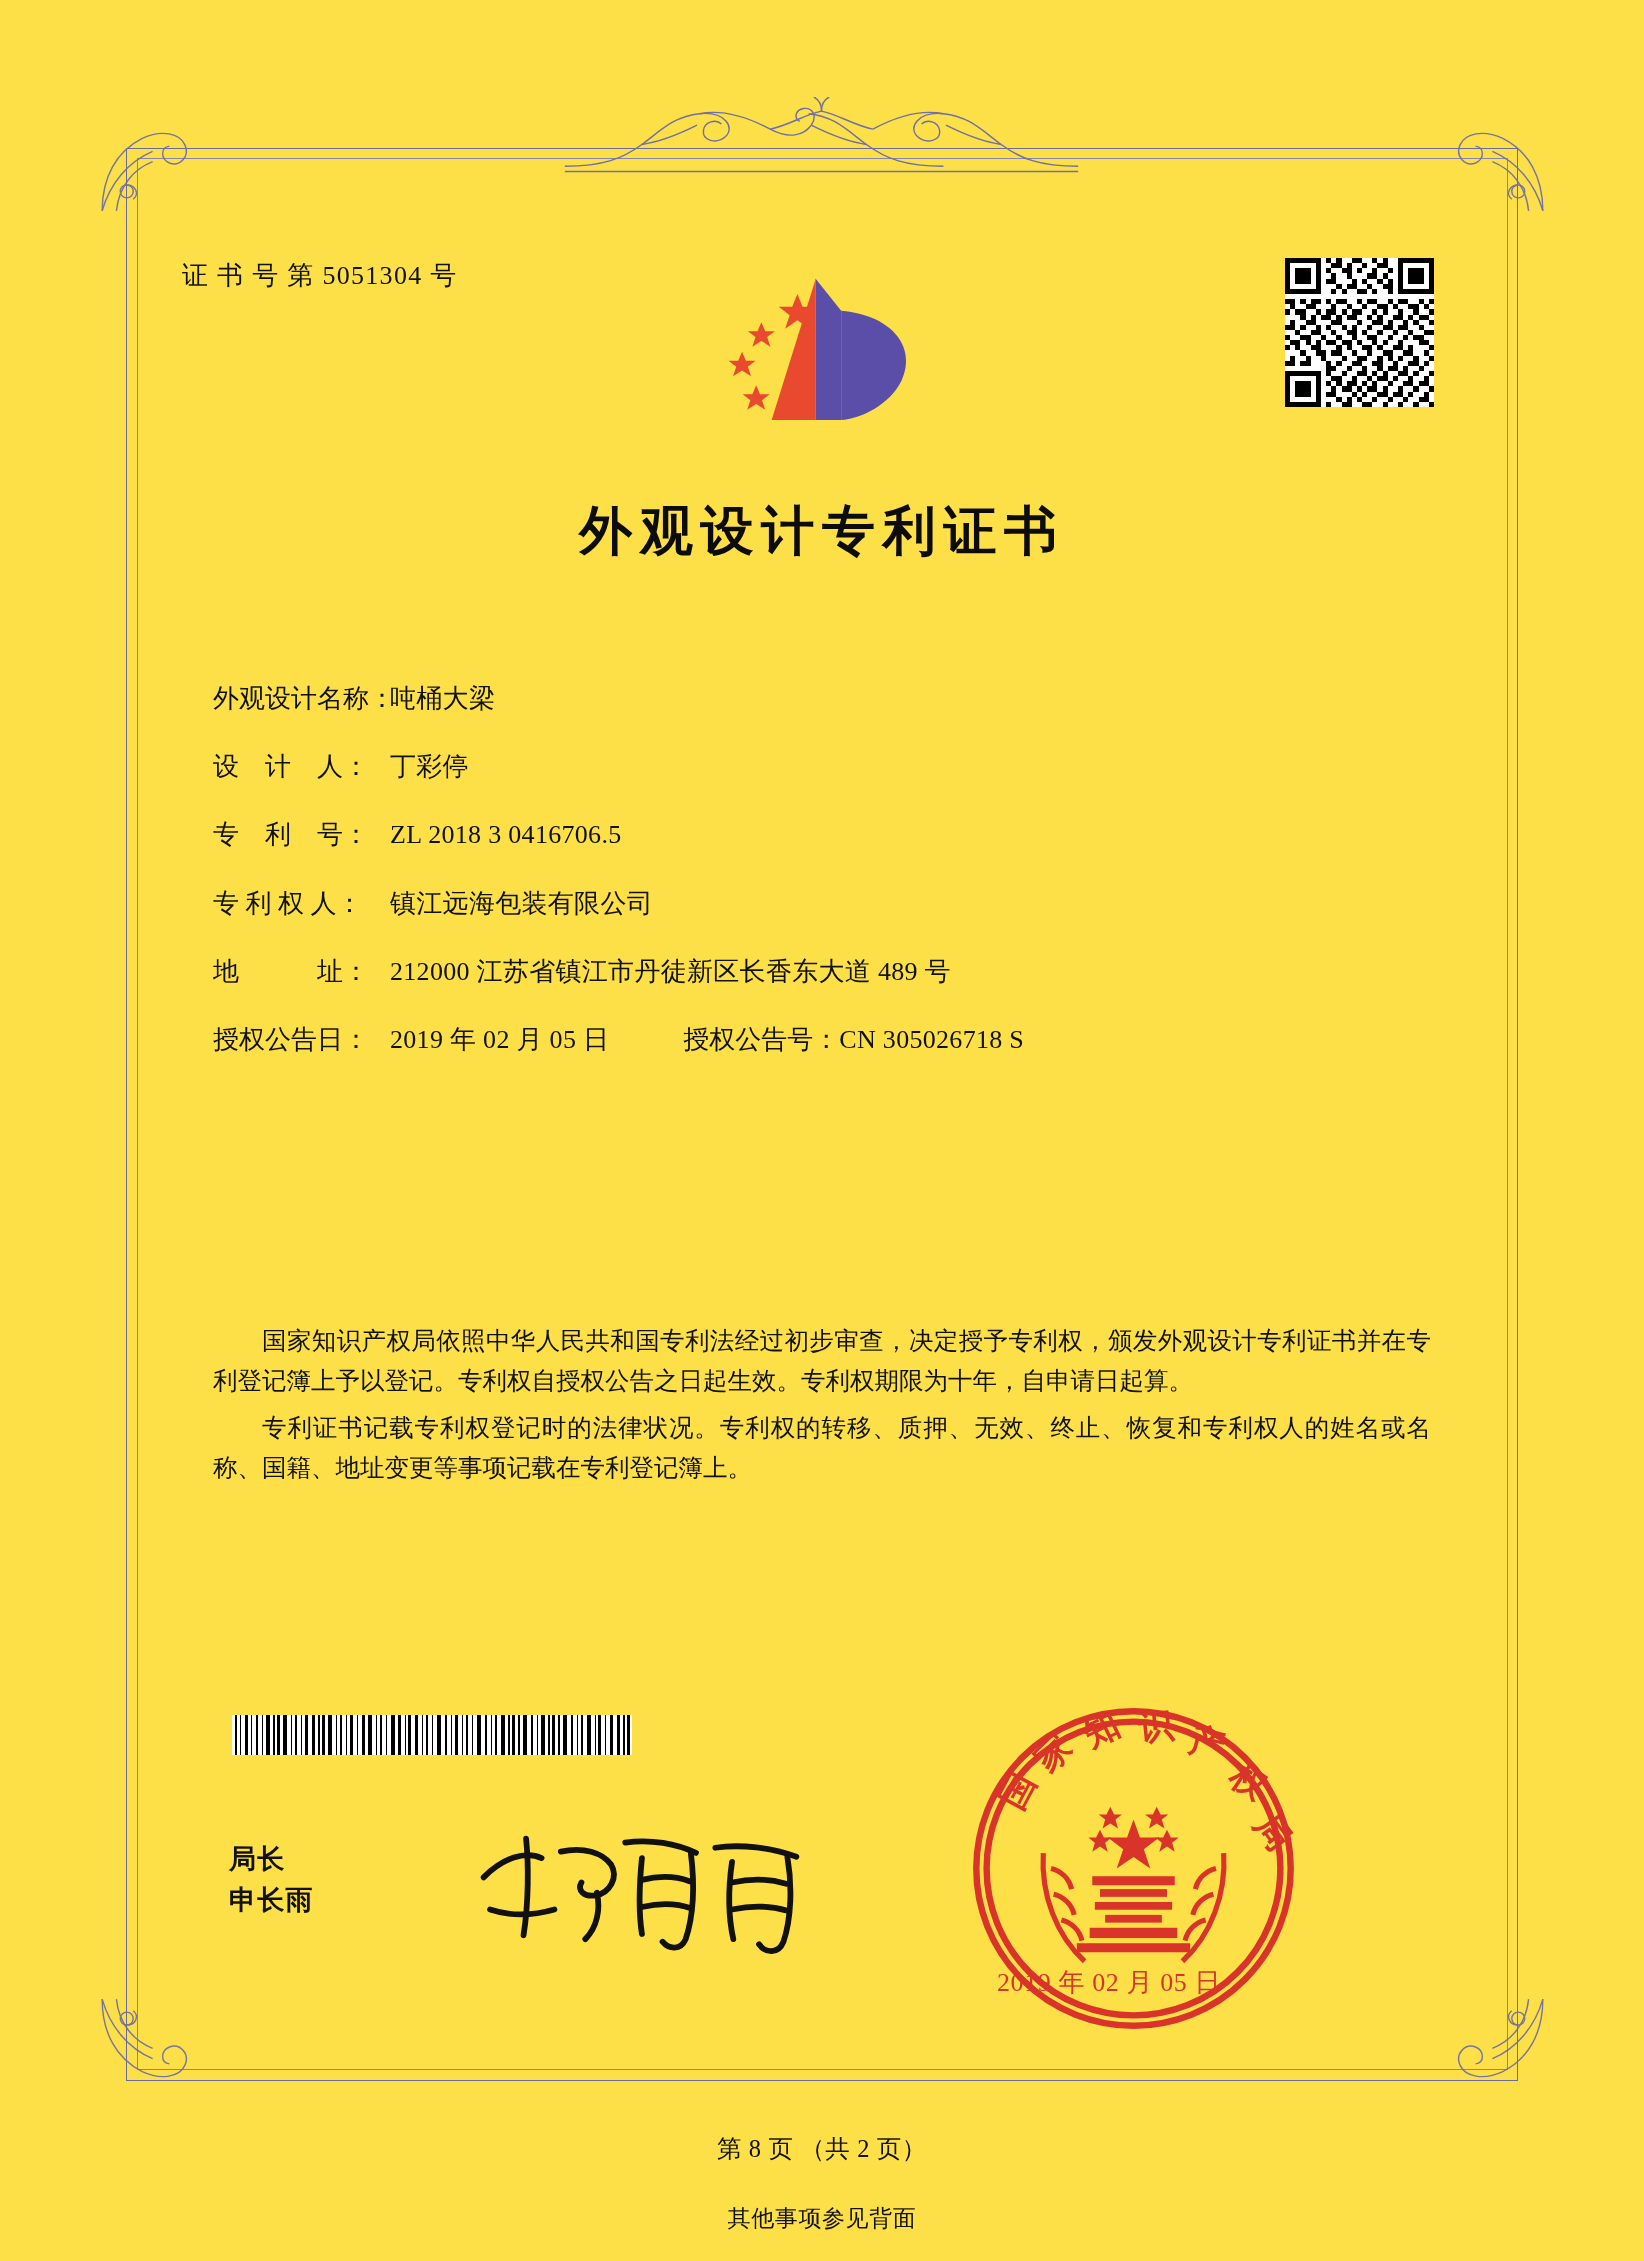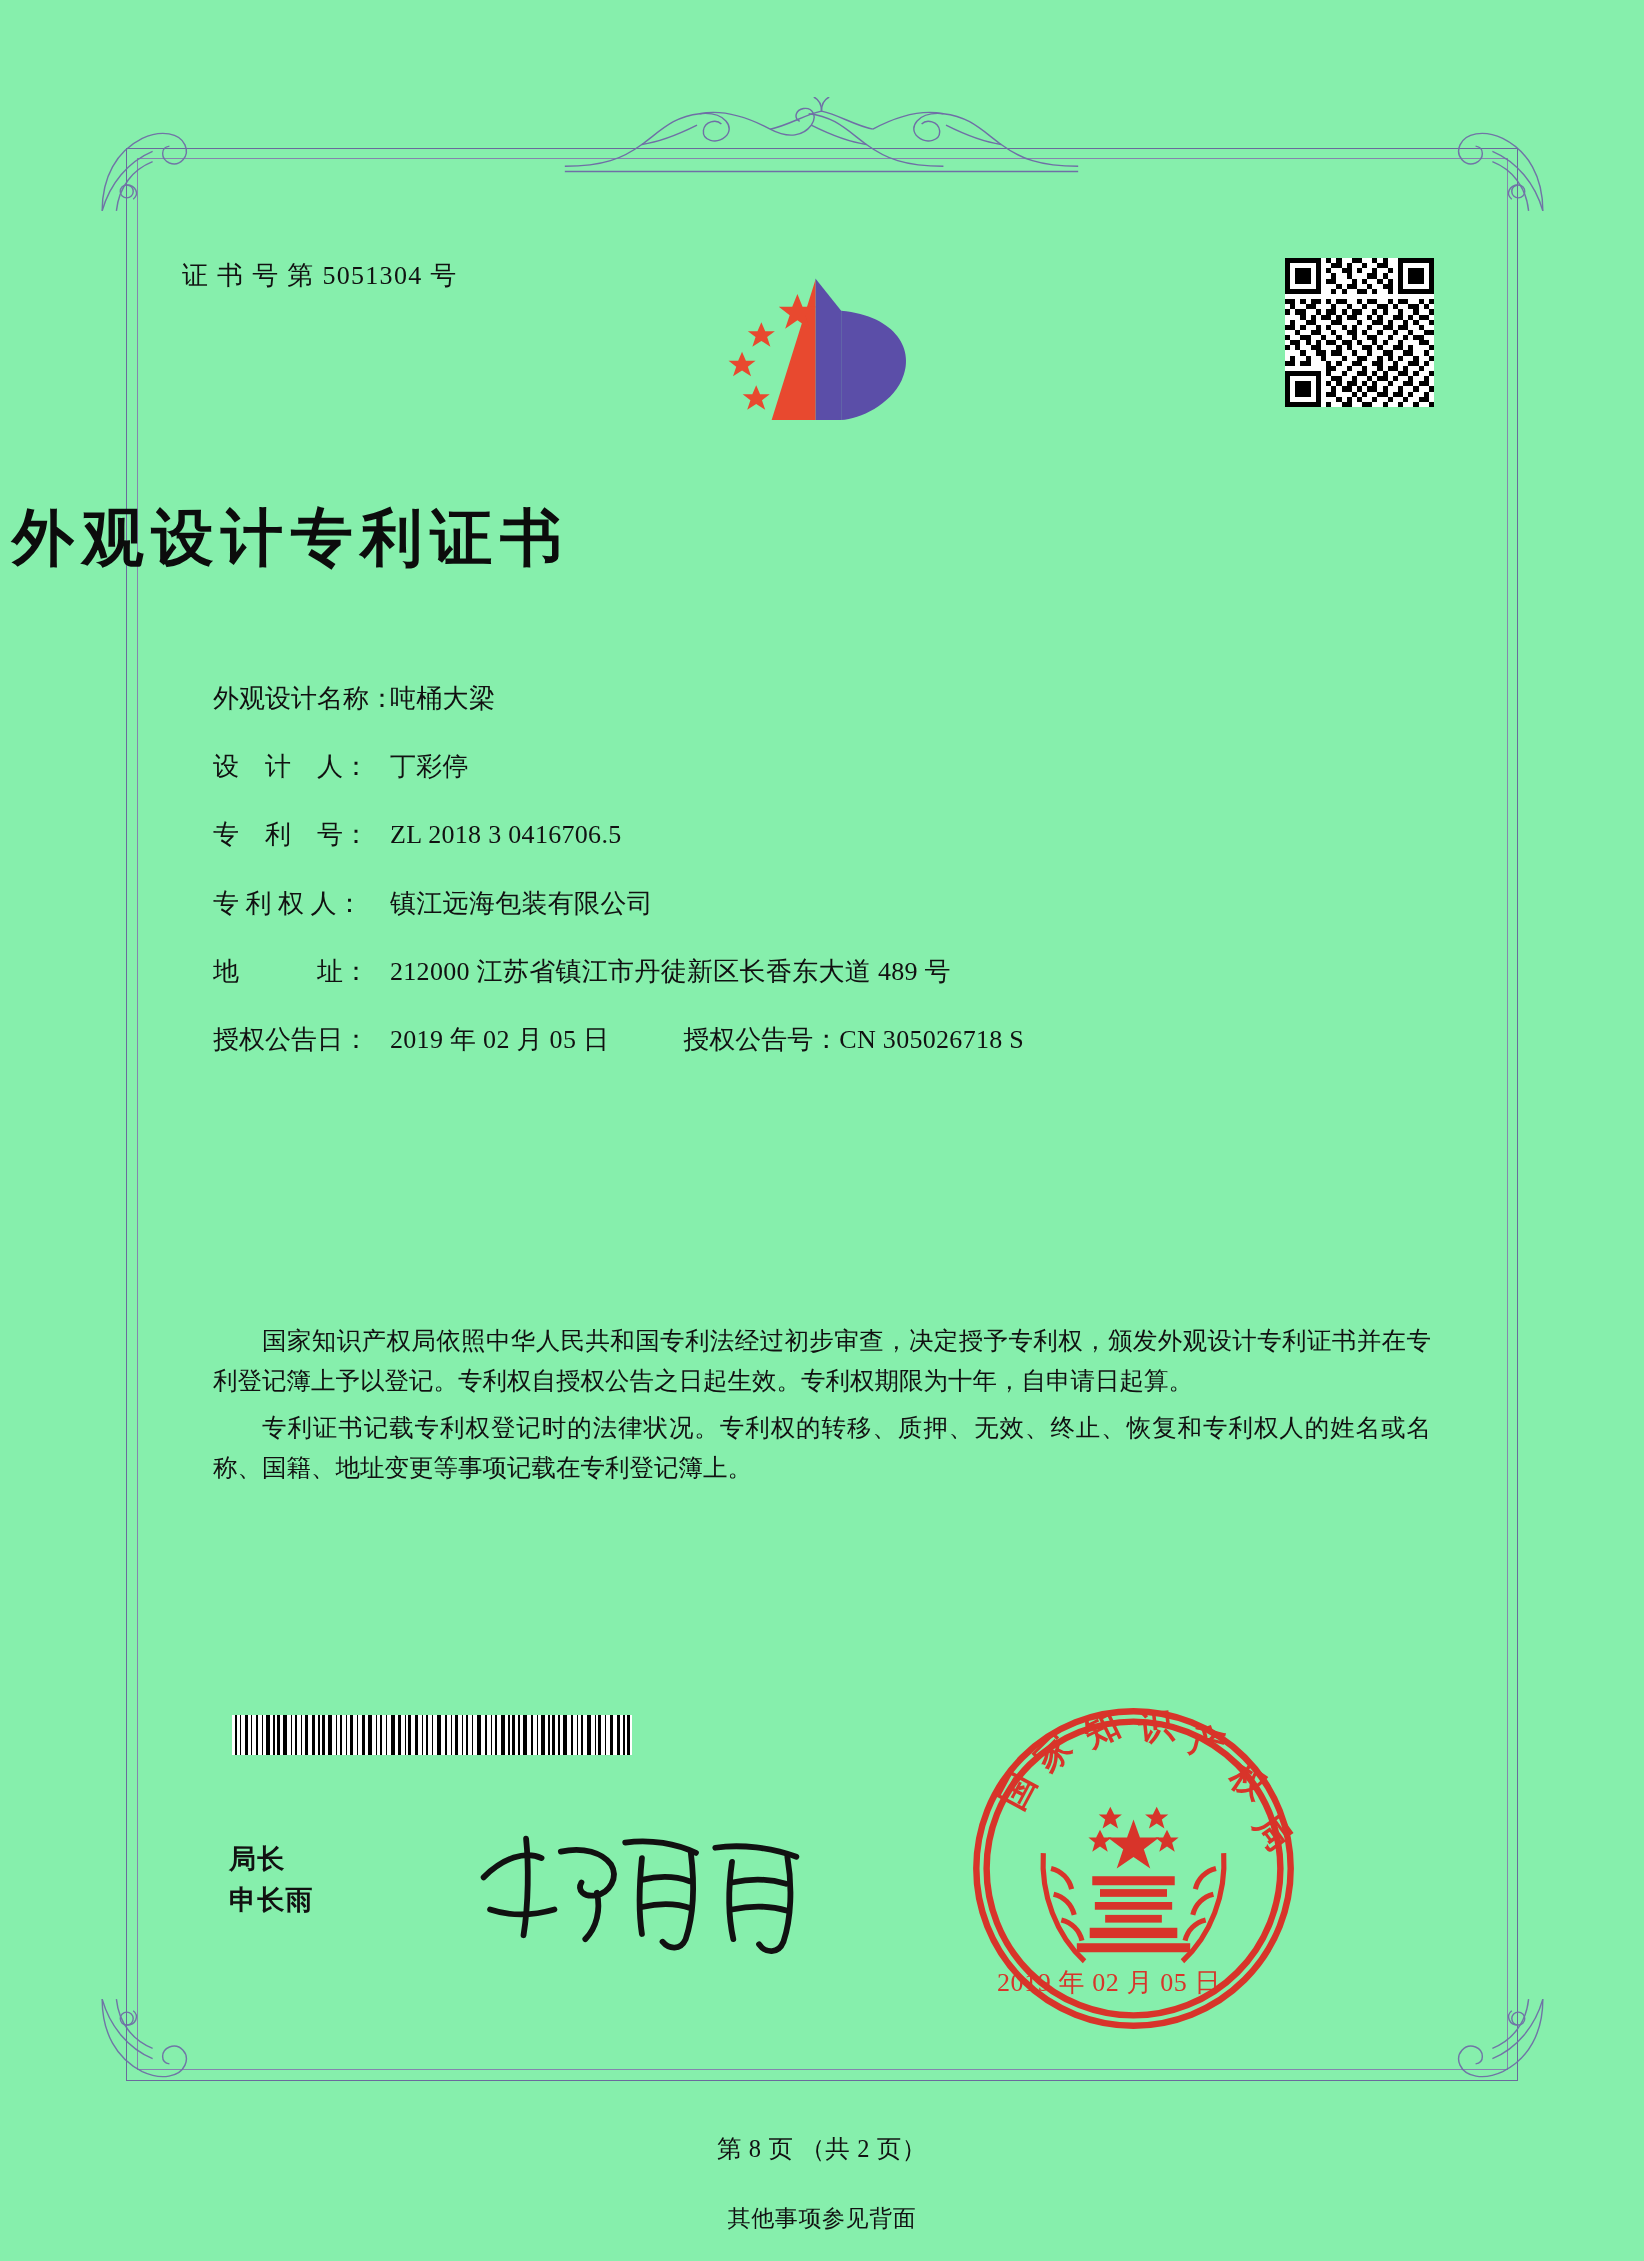--- a/index.html
+++ b/index.html
@@ -13,21 +13,21 @@
     font-family: "Liberation Serif", "DejaVu Serif", serif;
     color: #1a1a1a;
     position: relative;
     overflow: hidden;
   }
 
   
   .page {
     position: absolute;
     inset: 0;
-    background: #86efac;
+    background: #fde047;
   }
 
   .frame-outer {
     position: absolute;
     left: 126px;
     top: 148px;
     width: 1392px;
     height: 1933px;
     border: 1.9px solid #6a6a9c;
     box-sizing: border-box;
@@ -90,24 +90,25 @@
     position: absolute;
     left: 1285px;
     top: 258px;
     width: 149px;
     height: 149px;
   }
   .qr svg { width: 100%; height: 100%; display: block; }
 
   .title {
     position: absolute;
-    left: 12px;
+    left: 0;
     right: 0;
     top: 496px;
-    font-size: 62px;
+    text-align: center;
+    font-size: 53px;
     font-weight: 700;
     letter-spacing: 7.7px;
     font-family: "DejaVu Serif", "Liberation Serif", serif;
     color: #0c0c0c;
   }
 
   
   .fields {
     position: absolute;
     left: 213px;

